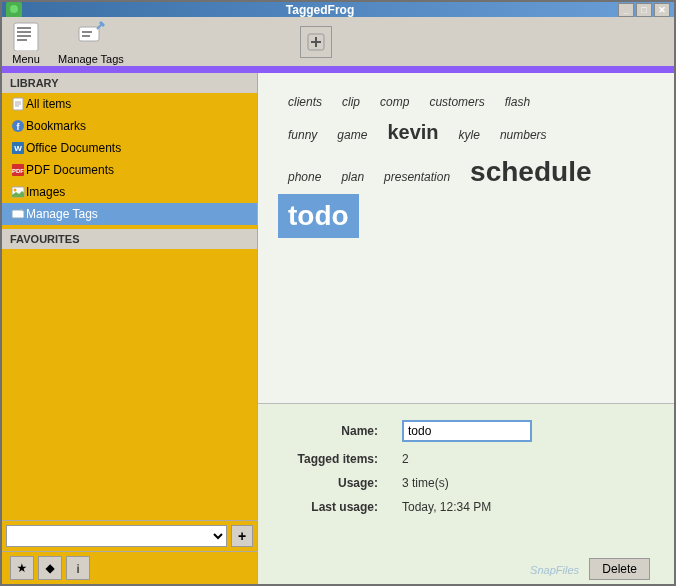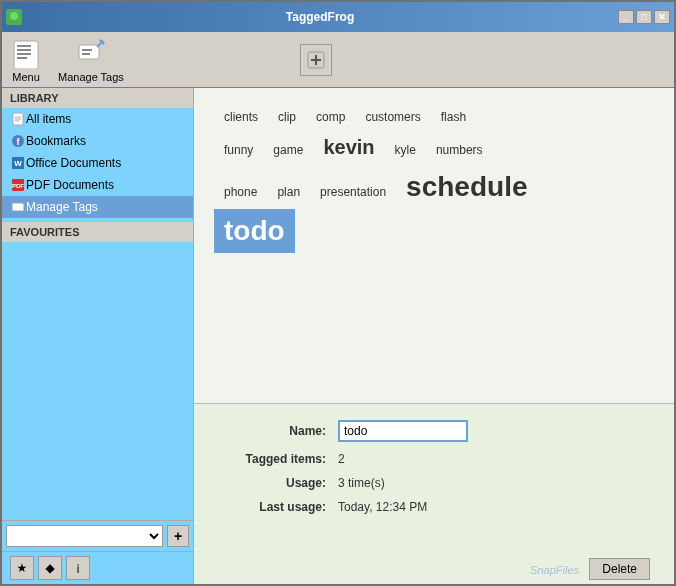--- a/index.html
+++ b/index.html
@@ -23,21 +23,21 @@
       background: linear-gradient(to right, #3a6ea5, #6a9fd8);
       color: white;
       text-align: center;
       padding: 3px 0;
       font-size: 12px;
       font-weight: bold;
       display: flex;
       align-items: center;
       justify-content: space-between;
       padding: 2px 4px;
-      height: 30px;
+      height: 15px;
       gap: 17px;
     }
     .title-bar-left {
       display: flex;
       align-items: center;
       gap: 3px;
     }
     .title-icon {
       width: 16px;
       height: 16px;
@@ -62,21 +62,21 @@
       background: #d4d0c8;
       border: 1px solid #888;
       font-size: 9px;
       cursor: pointer;
       display: flex;
       align-items: center;
       justify-content: center;
     }
     .toolbar {
       background: #d4d0c8;
-      border-bottom: 1px solid #8b5cf6;
+      border-bottom: 7px solid #8b5cf6;
       padding: 4px 8px;
       display: flex;
       align-items: center;
       gap: 16px;
       height: 56px;
     }
     .toolbar-item {
       display: flex;
       flex-direction: column;
       align-items: center;
@@ -104,22 +104,22 @@
       justify-content: center;
       cursor: pointer;
       margin-left: 180px;
     }
     .main-content {
       display: flex;
       flex: 1;
       overflow: hidden;
     }
     .sidebar {
-      width: 192px;
-      background: #7dd3fc;
+      width: 256px;
+      background: #eab308;
       border-right: 1px solid #aaa;
       display: flex;
       flex-direction: column;
       overflow: hidden;
     }
     .sidebar-section-title {
       font-size: 11px;
       font-weight: bold;
       color: #333;
       padding: 4px 8px;
@@ -218,38 +218,39 @@
     .tag-item.size-xl {
       font-size: 28px;
       font-weight: bold;
     }
     .tag-item.size-lg {
       font-size: 20px;
       font-weight: bold;
     }
     .tag-item.size-sm {
       font-size: 12px;
+      font-style: italic;
     }
     .detail-panel {
       background: #e8f0e0;
       padding: 16px 24px;
       height: 180px;
       position: relative;
     }
     .detail-row {
       display: flex;
       align-items: center;
       margin-bottom: 10px;
     }
     .detail-label {
       width: 120px;
       text-align: right;
       font-size: 12px;
       color: #333;
-      padding-right: 12px;
+      padding-right: 24px;
       font-weight: bold;
     }
     .detail-value {
       font-size: 12px;
       color: #333;
     }
     .detail-input {
       border: 2px solid #6a9fd8;
       background: white;
       padding: 2px 4px;
@@ -377,20 +378,30 @@
       <div class="sidebar-item">
         <div class="sidebar-item-icon">
           <svg width="14" height="14" viewBox="0 0 14 14">
             <rect x="1" y="1" width="12" height="12" rx="1" fill="#d32f2f"></rect>
             <text x="7" y="10" text-anchor="middle" font-size="6" fill="white" font-weight="bold">PDF</text>
           </svg>
         </div>
         <span>PDF Documents</span>
       </div>
 
+      <div class="sidebar-item">
+        <div class="sidebar-item-icon">
+          <svg width="14" height="14" viewBox="0 0 14 14">
+            <rect x="1" y="2" width="12" height="10" rx="1" fill="white" stroke="#aaa" stroke-width="1"></rect>
+            <circle cx="4" cy="5" r="1.5" fill="#f0a020"></circle>
+            <polyline points="1,10 5,7 8,9 11,6 13,8 13,12 1,12" fill="#6aaf50" stroke="none"></polyline>
+          </svg>
+        </div>
+        <span>Images</span>
+      </div>
 
       <div class="sidebar-item active">
         <div class="sidebar-item-icon">
           <svg width="14" height="14" viewBox="0 0 14 14">
             <rect x="1" y="3" width="12" height="8" rx="1" fill="white" stroke="#8ab" stroke-width="1"></rect>
             <line x1="10" y1="1" x2="13" y2="4" stroke="#8ab" stroke-width="1.5"></line>
           </svg>
         </div>
         <span>Manage Tags</span>
       </div>

